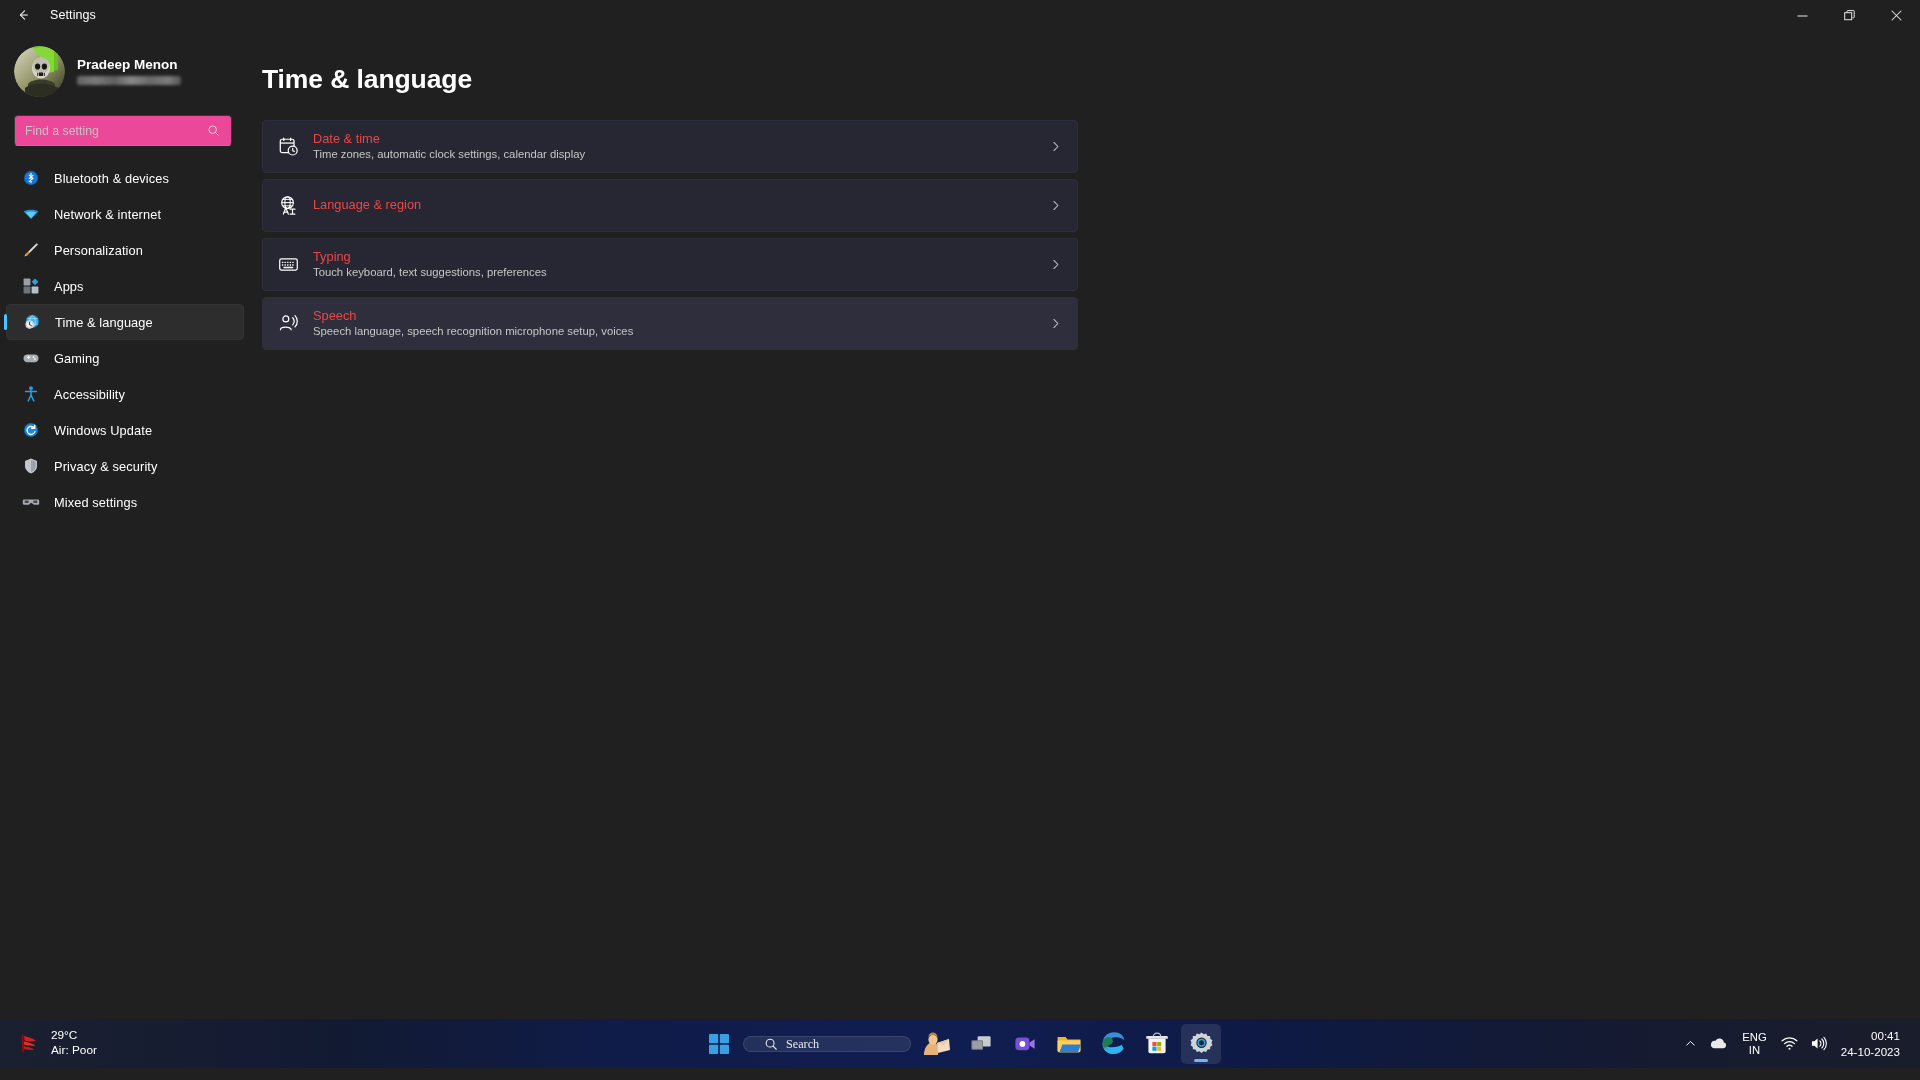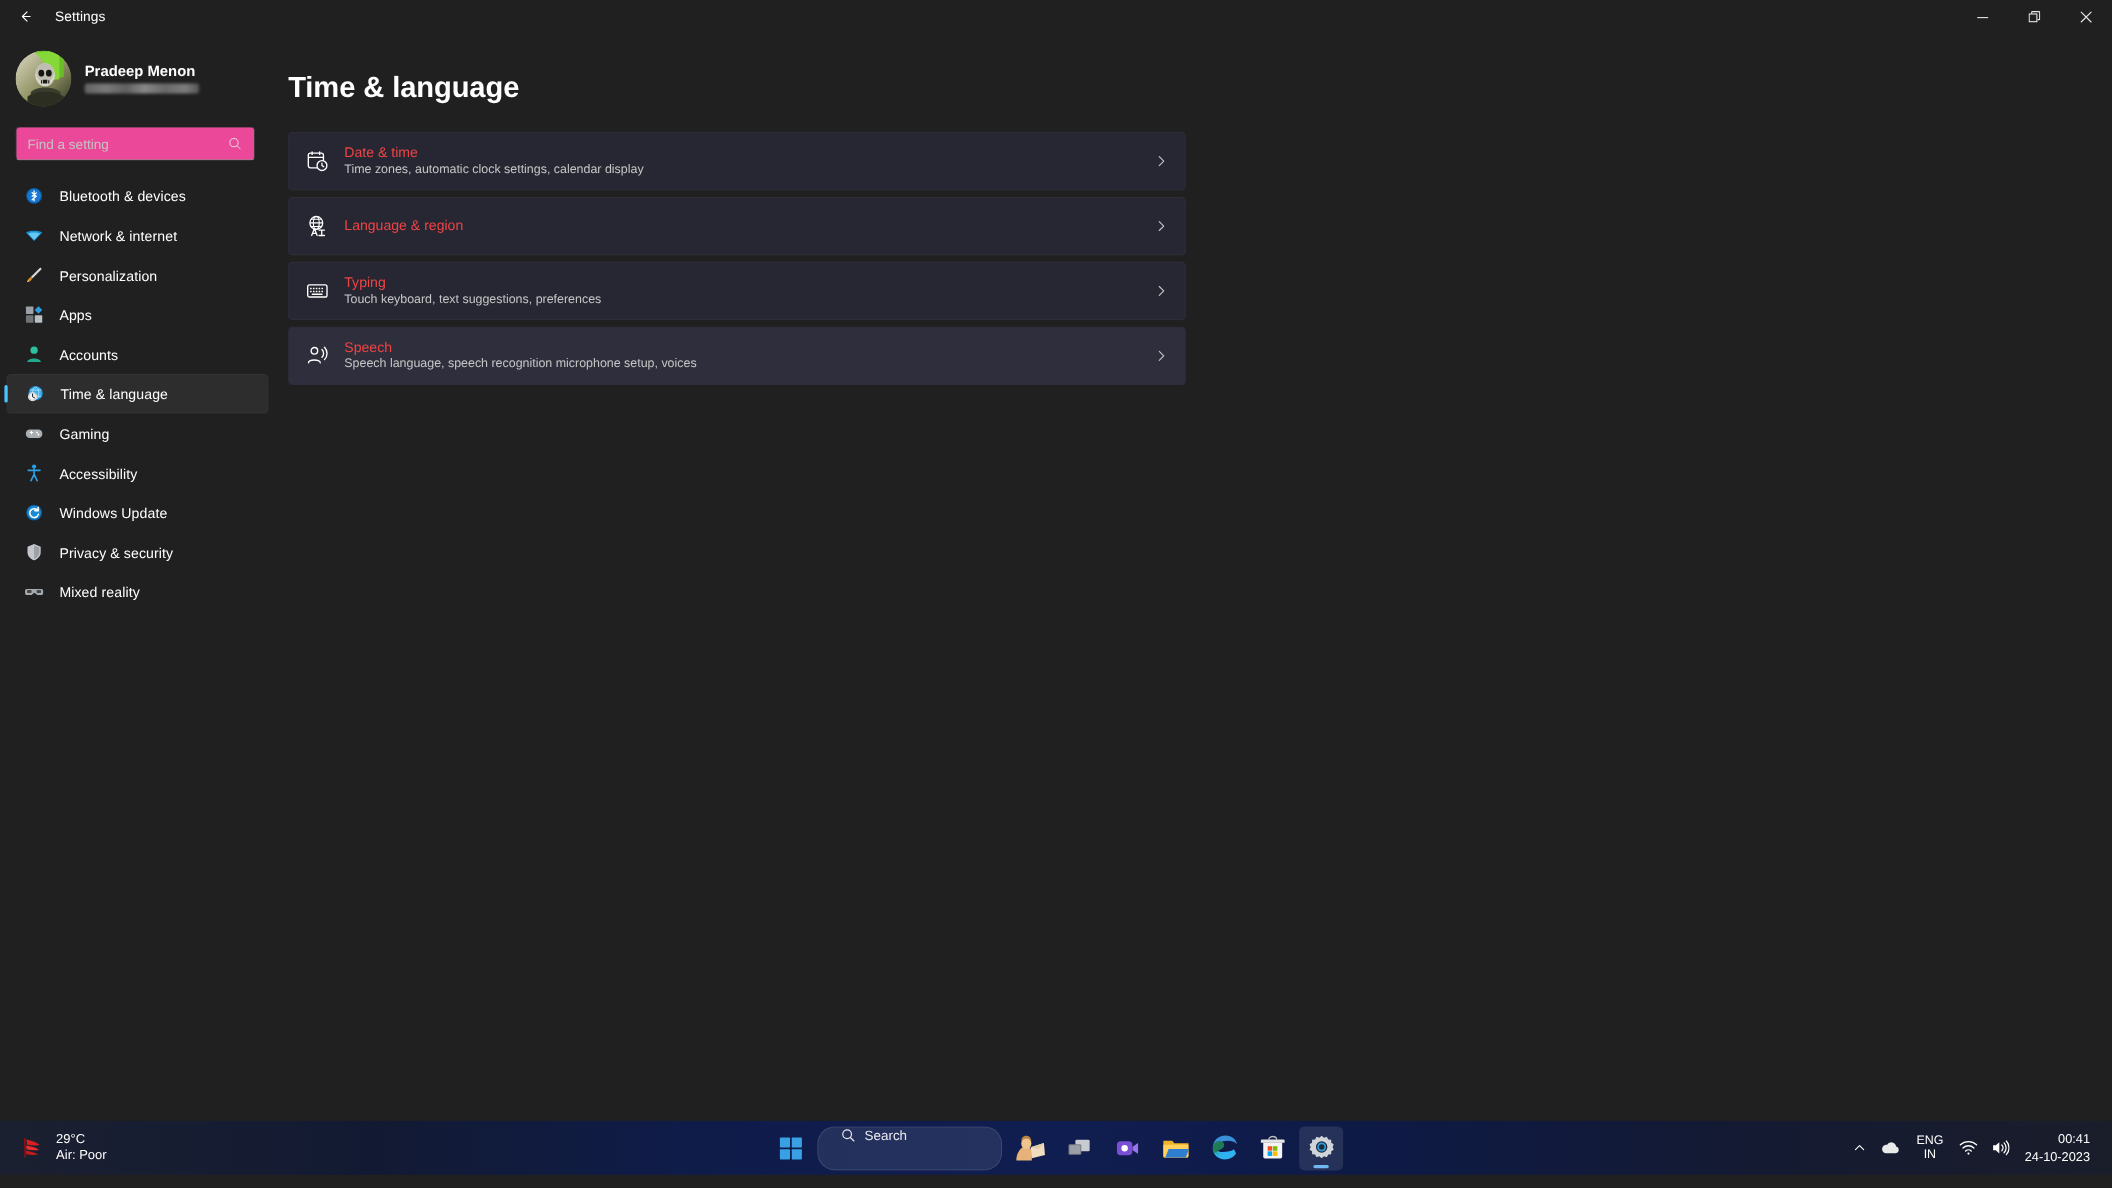--- a/index.html
+++ b/index.html
@@ -262,30 +262,31 @@
   .tb-icon.active-app { background: rgba(255,255,255,0.10); }
   .tb-indicator {
     position: absolute;
     bottom: 2px; left: 50%;
     transform: translateX(-50%);
     width: 14px; height: 3px;
     border-radius: 2px;
     background: #6fb8f0;
   }
   .search-pill {
-    height: 40px;
+    height: 16px;
     width: 168px;
     border-radius: 16px;
     background: rgba(255,255,255,0.09);
     border: 1px solid rgba(255,255,255,0.10);
     display: flex;
     align-items: flex-start;
     padding: 0 12px;
     cursor: pointer;
     margin-right: 2px;
+    font-family: Liberation Serif, serif;
   }
   .search-pill span { font-size: 12.2px; color: #e9e9ef; margin-left: 8px; }
 
   .taskbar-right {
     position: absolute;
     right: 0;
     display: flex;
     align-items: center;
     height: 49px;
     padding-right: 10px;
@@ -437,29 +438,20 @@
             <svg width="18" height="18" viewBox="0 0 18 18">
               <rect x="1.6" y="1.6" width="6.8" height="6.8" rx="0.7" fill="#9aa0a6"></rect>
               <rect x="1.6" y="9.6" width="6.8" height="6.8" rx="0.7" fill="#6f7479"></rect>
               <rect x="9.6" y="9.6" width="6.8" height="6.8" rx="0.7" fill="#b9bec2"></rect>
               <path d="M13 1.4 16.4 4.8 13 8.2 9.6 4.8 Z" fill="#2d9ee0"></path>
             </svg>
           </span>
           <span class="nav-label">Apps</span>
         </div>
 
-        <div class="nav-item">
-          <span class="nav-icon">
-            <svg width="18" height="18" viewBox="0 0 18 18">
-              <circle cx="9" cy="5.4" r="3.3" fill="#2fbfa0"></circle>
-              <path d="M2.8 16.2 C2.8 11.8 15.2 11.8 15.2 16.2 Z" fill="#21a98d"></path>
-            </svg>
-          </span>
-          <span class="nav-label">Accounts</span>
-        </div>
 
         <div class="nav-item active">
           <span class="nav-icon">
             <svg width="18" height="18" viewBox="0 0 18 18">
               <circle cx="9.4" cy="8.4" r="6.6" fill="#1d82c6"></circle>
               <circle cx="9.4" cy="8.4" r="5.6" fill="#3fb0ea"></circle>
               <path d="M4.2 5.6 H14.6 M4.2 11.2 H14.6" stroke="#b3e4ff" stroke-width="0.7" fill="none"></path>
               <ellipse cx="9.4" cy="8.4" rx="2.8" ry="5.6" fill="none" stroke="#b3e4ff" stroke-width="0.7"></ellipse>
               <circle cx="6.6" cy="11.6" r="4.1" fill="#ffffff"></circle>
               <circle cx="6.6" cy="11.6" r="3.4" fill="#f3f3f3" stroke="#8a8a8a" stroke-width="0.4"></circle>
@@ -514,21 +506,21 @@
         </div>
 
         <div class="nav-item">
           <span class="nav-icon">
             <svg width="18" height="18" viewBox="0 0 18 18">
               <path d="M2.2 6.4 h13.6 a1.4 1.4 0 0 1 1.4 1.4 v2.6 a1.4 1.4 0 0 1 -1.4 1.4 h-3.6 L9 9.8 6.8 11.8 H2.2 A1.4 1.4 0 0 1 .8 10.4 V7.8 A1.4 1.4 0 0 1 2.2 6.4 z" fill="#a6abb0"></path>
               <rect x="2.6" y="7.4" width="4.1" height="2.6" rx="0.7" fill="#43474c"></rect>
               <rect x="11.3" y="7.4" width="4.1" height="2.6" rx="0.7" fill="#43474c"></rect>
             </svg>
           </span>
-          <span class="nav-label">Mixed reality</span>
+          <span class="nav-label">Mixed settings</span>
         </div>
 
       </div>
     </div>
 
     <div class="content">
       <div class="page-title">Time &amp; language</div>
 
       <div class="cards">
 

